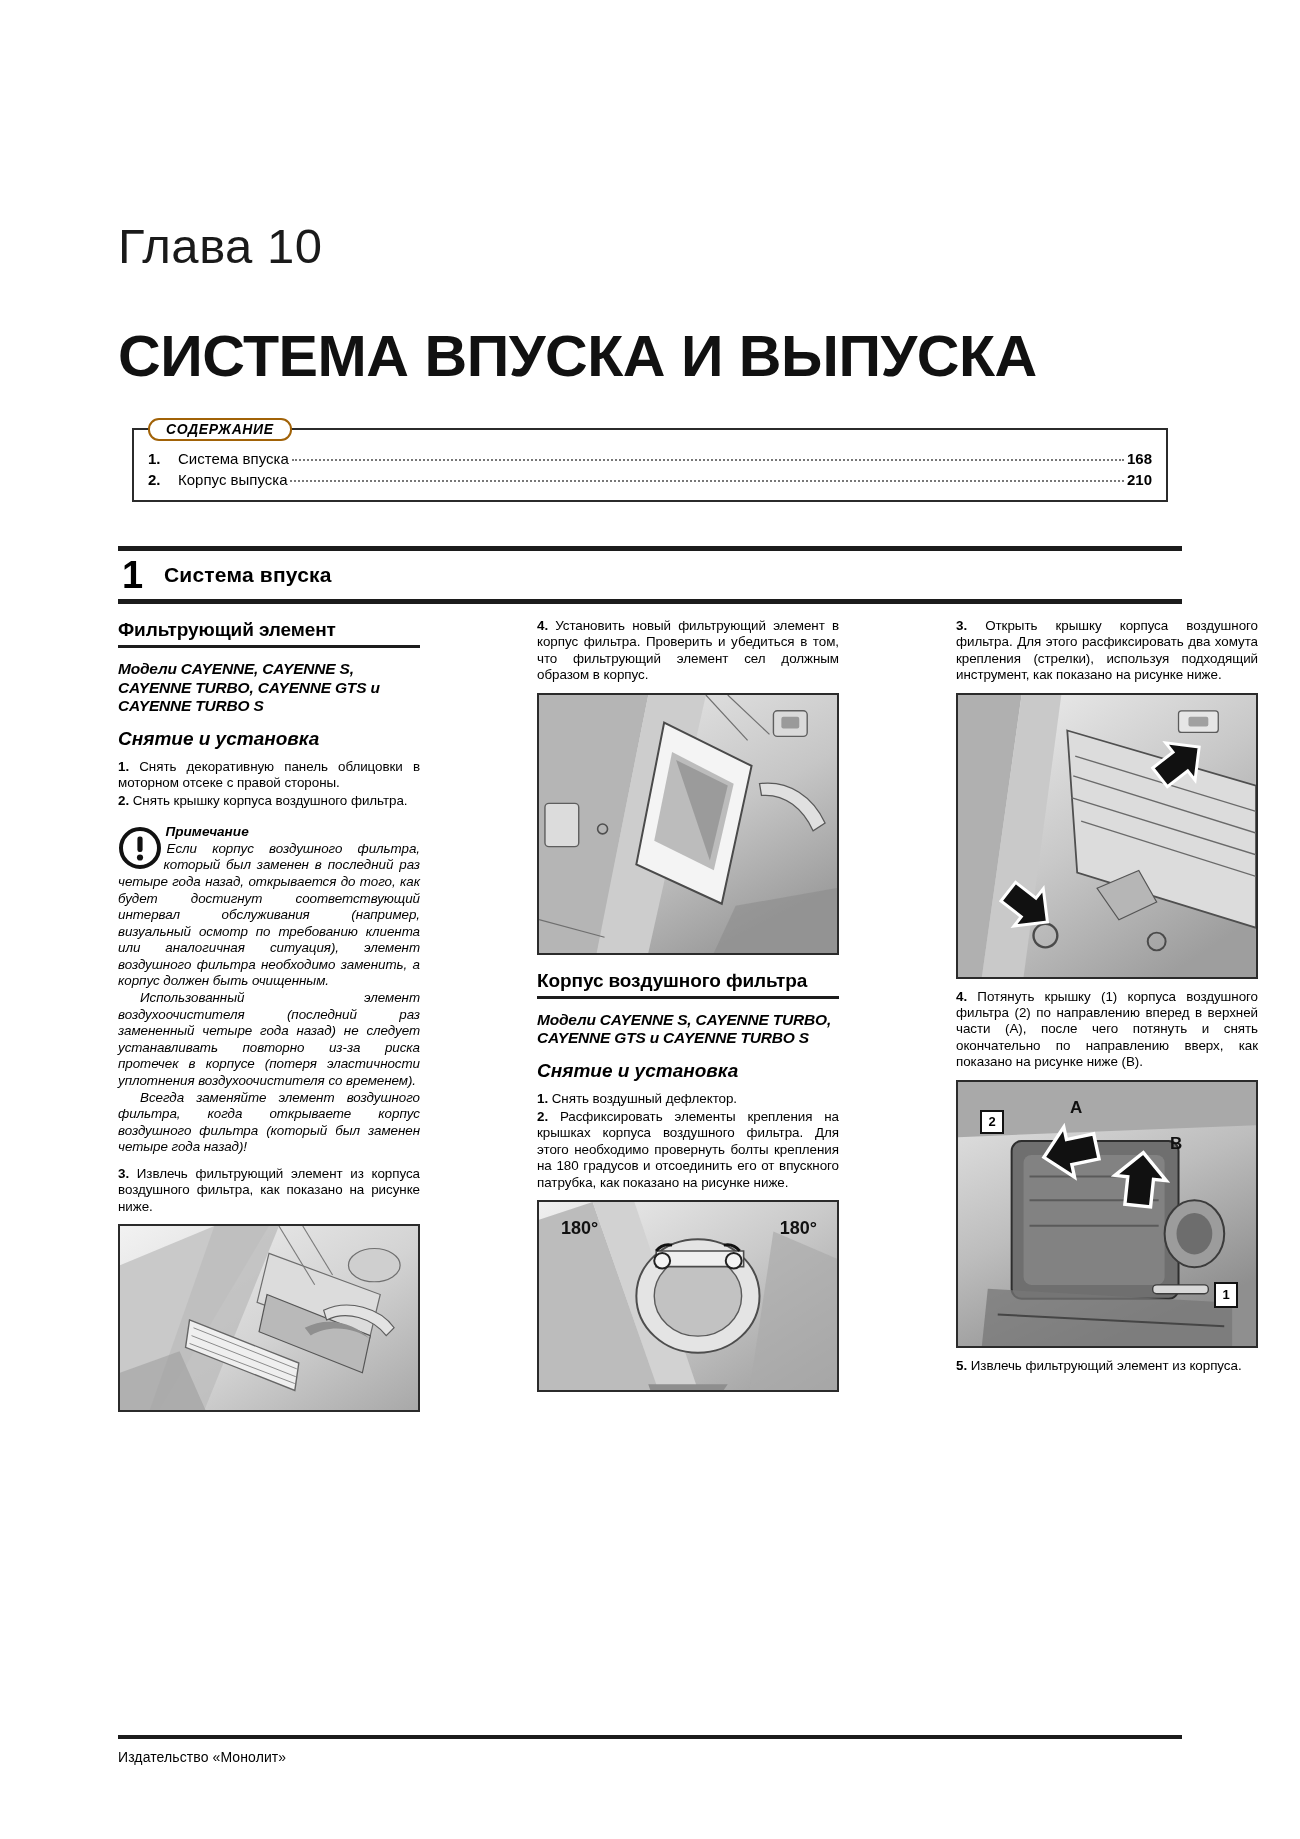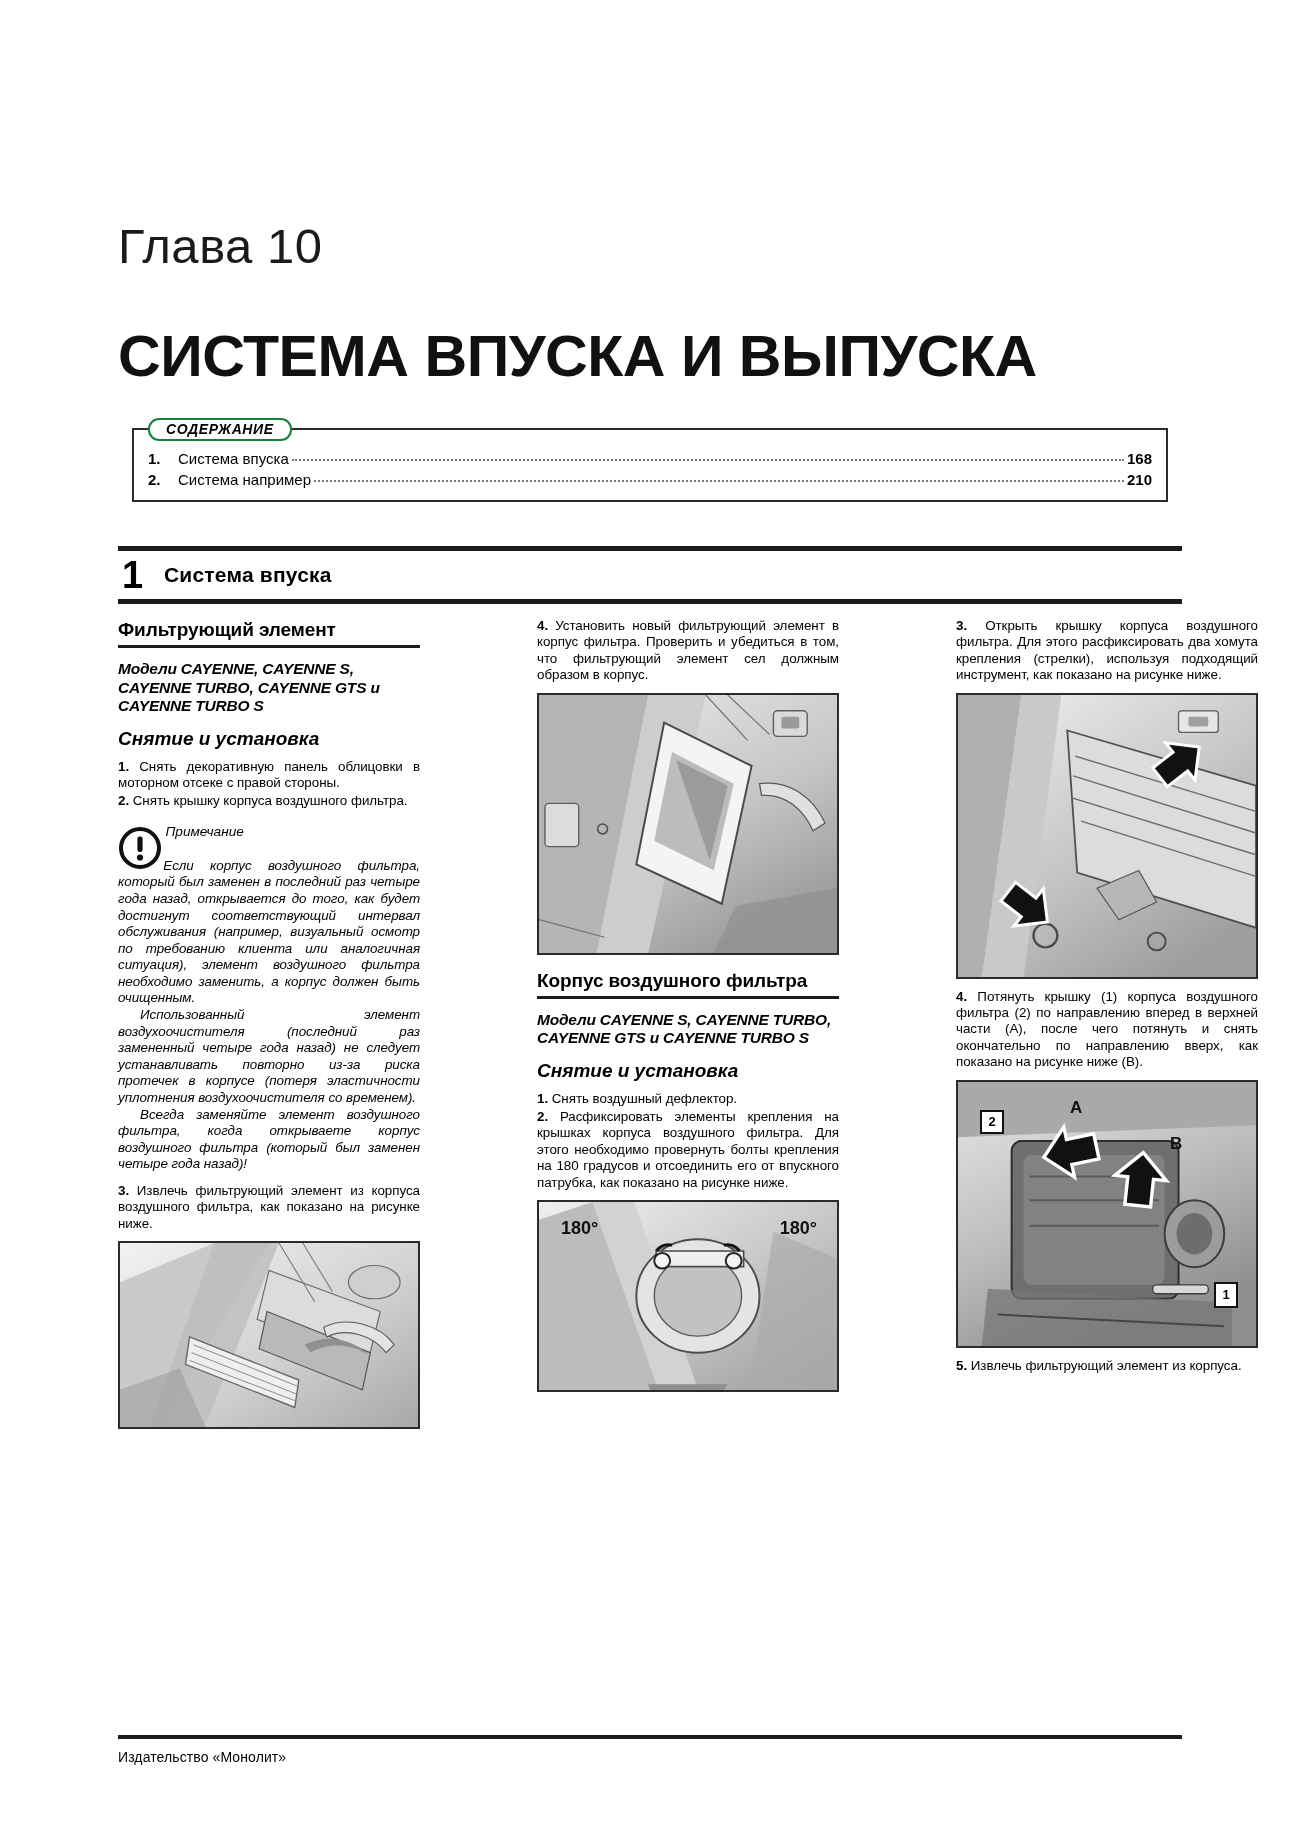--- a/index.html
+++ b/index.html
@@ -67,21 +67,21 @@
     border-bottom: 2px solid #2b2b2b;
     border-top: 2px solid #2b2b2b;
     padding: 18px 14px 10px 14px;
     box-sizing: border-box;
   }
   .toc-legend {
     position: absolute;
     left: 14px;
     top: -12px;
     background: #fff;
-    border: 2px solid #15803d;
+    border: 2px solid #a16207;
     border-radius: 11px;
     padding: 1px 16px 2px 16px;
     font-size: 14px;
     font-weight: 700;
     font-style: italic;
     letter-spacing: 0.6px;
   }
   .toc-list {
     margin: 0;
     padding: 0;
@@ -206,22 +206,22 @@
     float: left;
     width: 42px;
     height: 42px;
     margin: 2px 8px 0 0;
     shape-outside: circle(50%);
   }
   .note-icon svg { display: block; }
   .note-title {
     font-size: 13.6px;
     font-style: italic;
-    font-weight: 400;
-    margin: 0 0 19px 0;
+    font-weight: 700;
+    margin: 0 0 2px 0;
   }
   .note p {
     margin: 0;
     font-size: 13.4px;
     font-style: italic;
     line-height: 16.6px;
     text-align: justify;
     letter-spacing: -0.05px;
   }
   .note p.indent { text-indent: 22px; }
@@ -265,21 +265,21 @@
         <div class="toc-legend">СОДЕРЖАНИЕ</div>
         <ul class="toc-list">
           <li class="toc-row">
             <span class="toc-num">1.</span>
             <span class="toc-label">Система впуска</span>
             <span class="toc-dots"></span>
             <span class="toc-page">168</span>
           </li>
           <li class="toc-row">
             <span class="toc-num">2.</span>
-            <span class="toc-label">Система например</span>
+            <span class="toc-label">Корпус выпуска</span>
             <span class="toc-dots"></span>
             <span class="toc-page">210</span>
           </li>
         </ul>
       </div>
     </div>
 
     <div class="section-bar">
       <div class="rule-thick"></div>
       <div class="section-inner">

